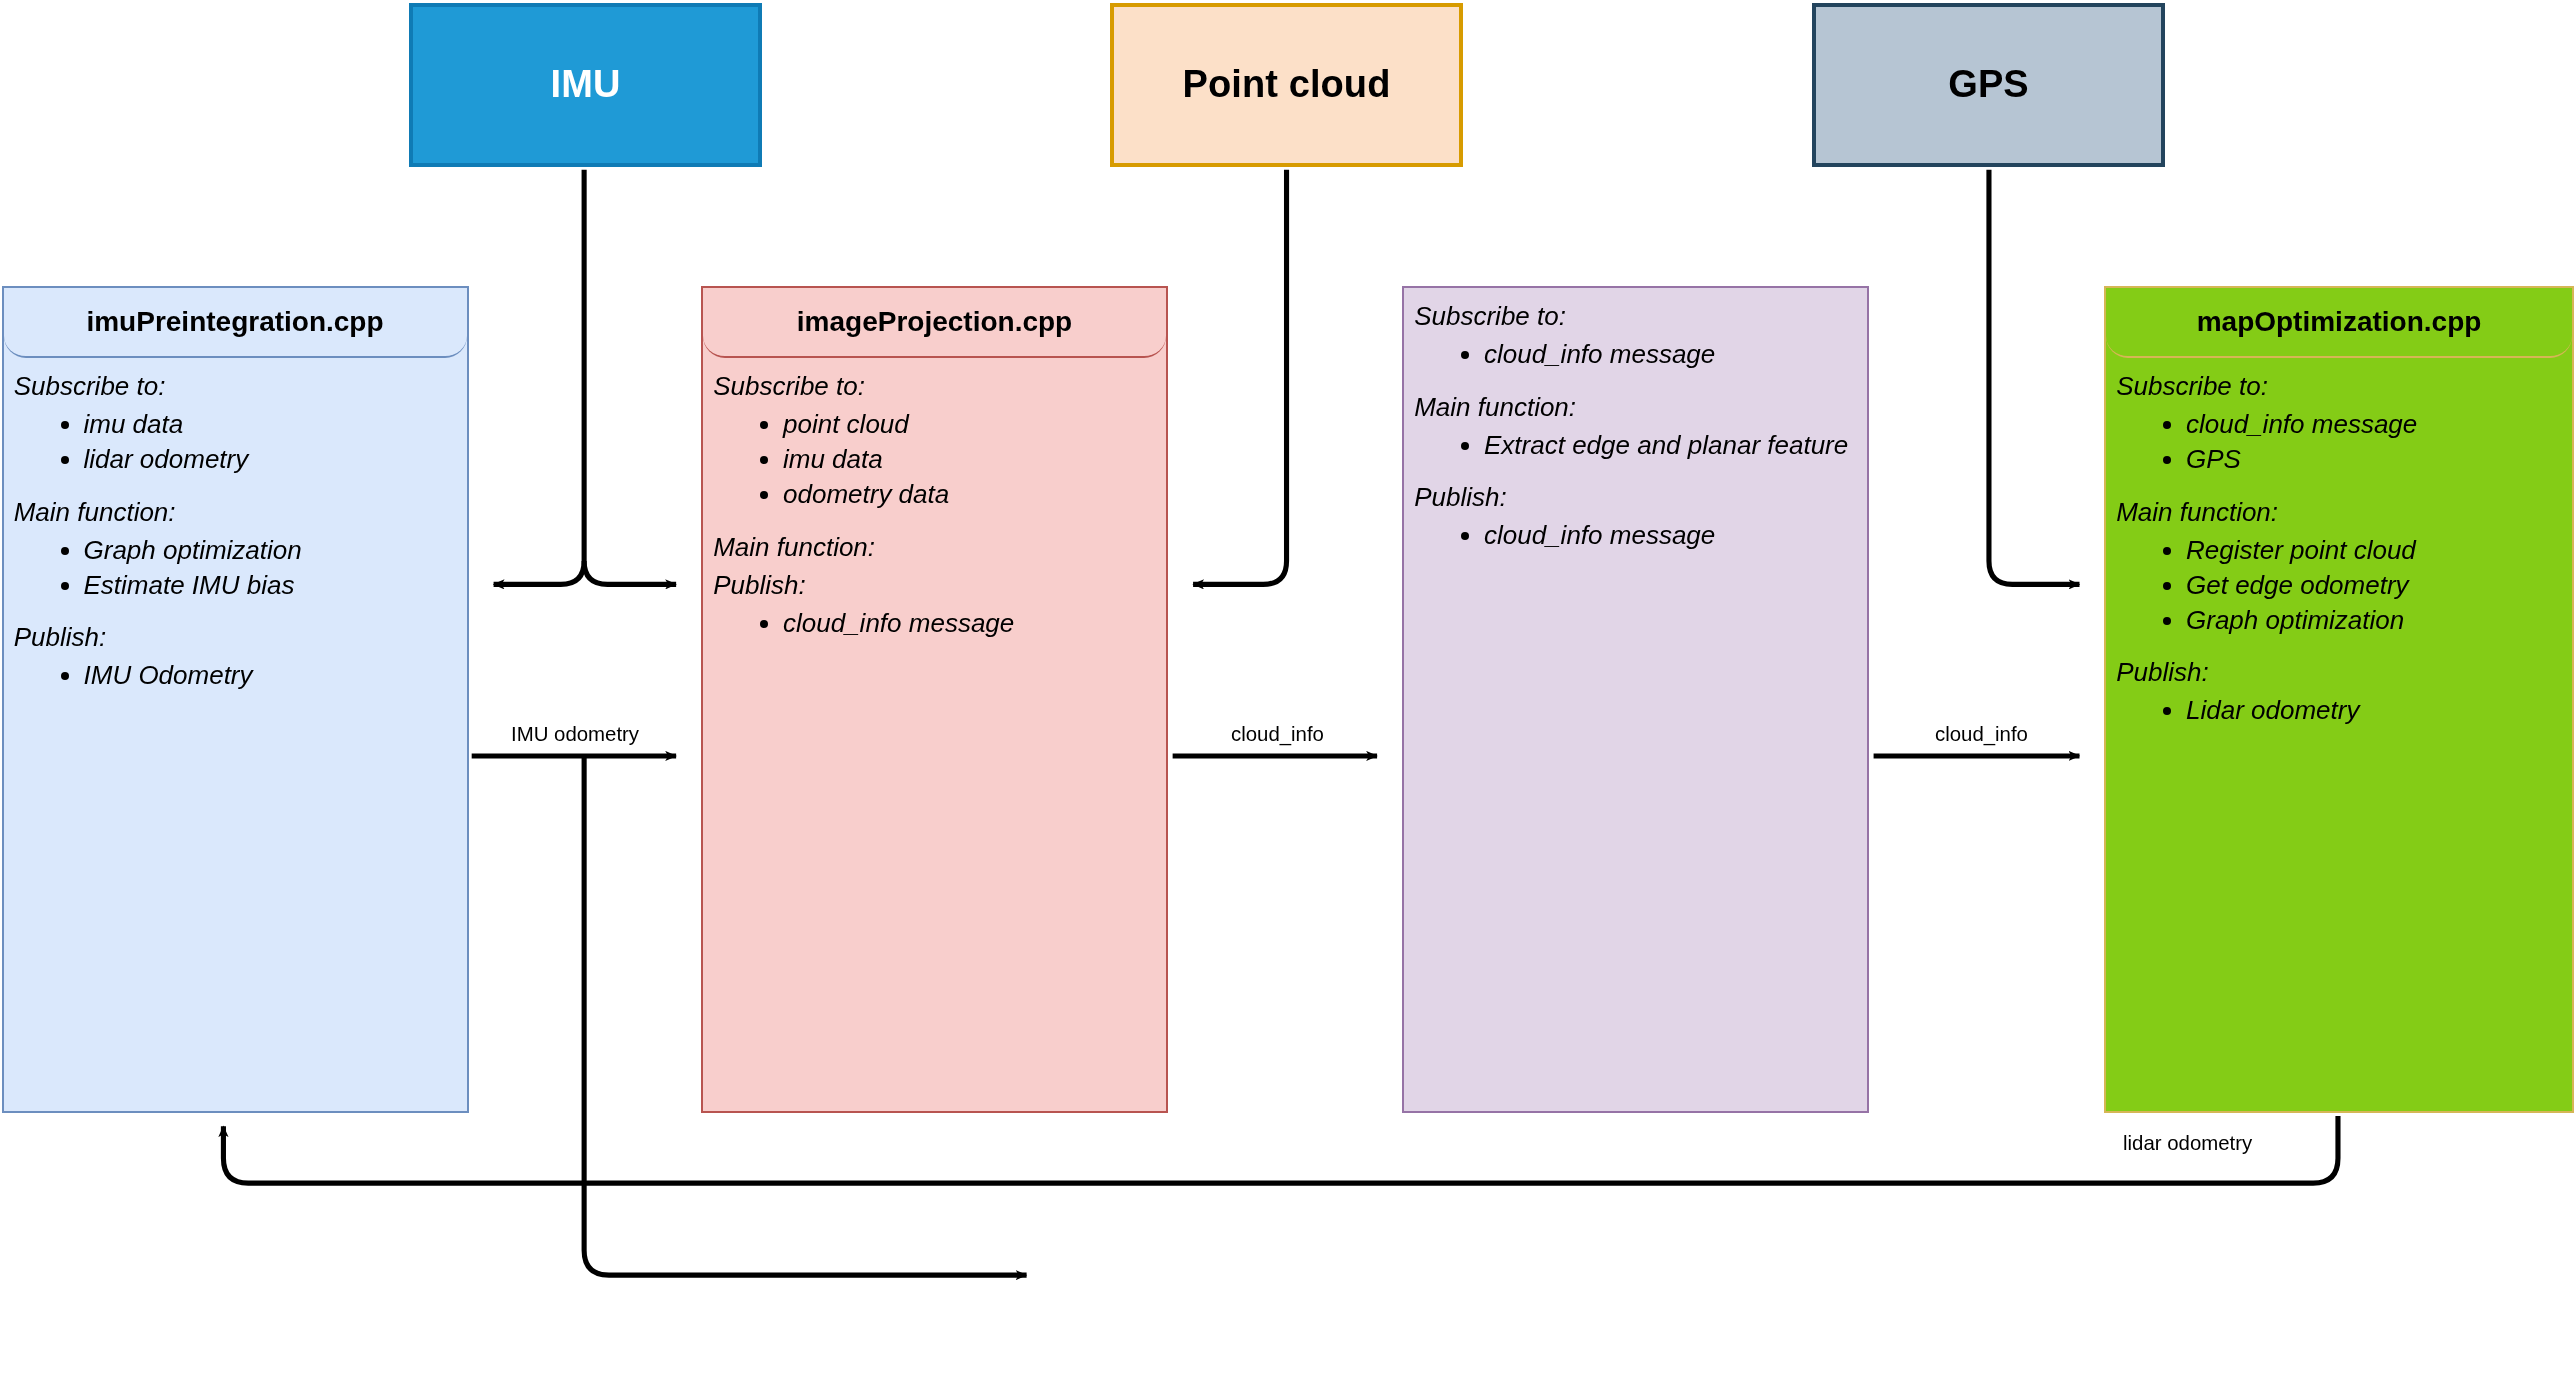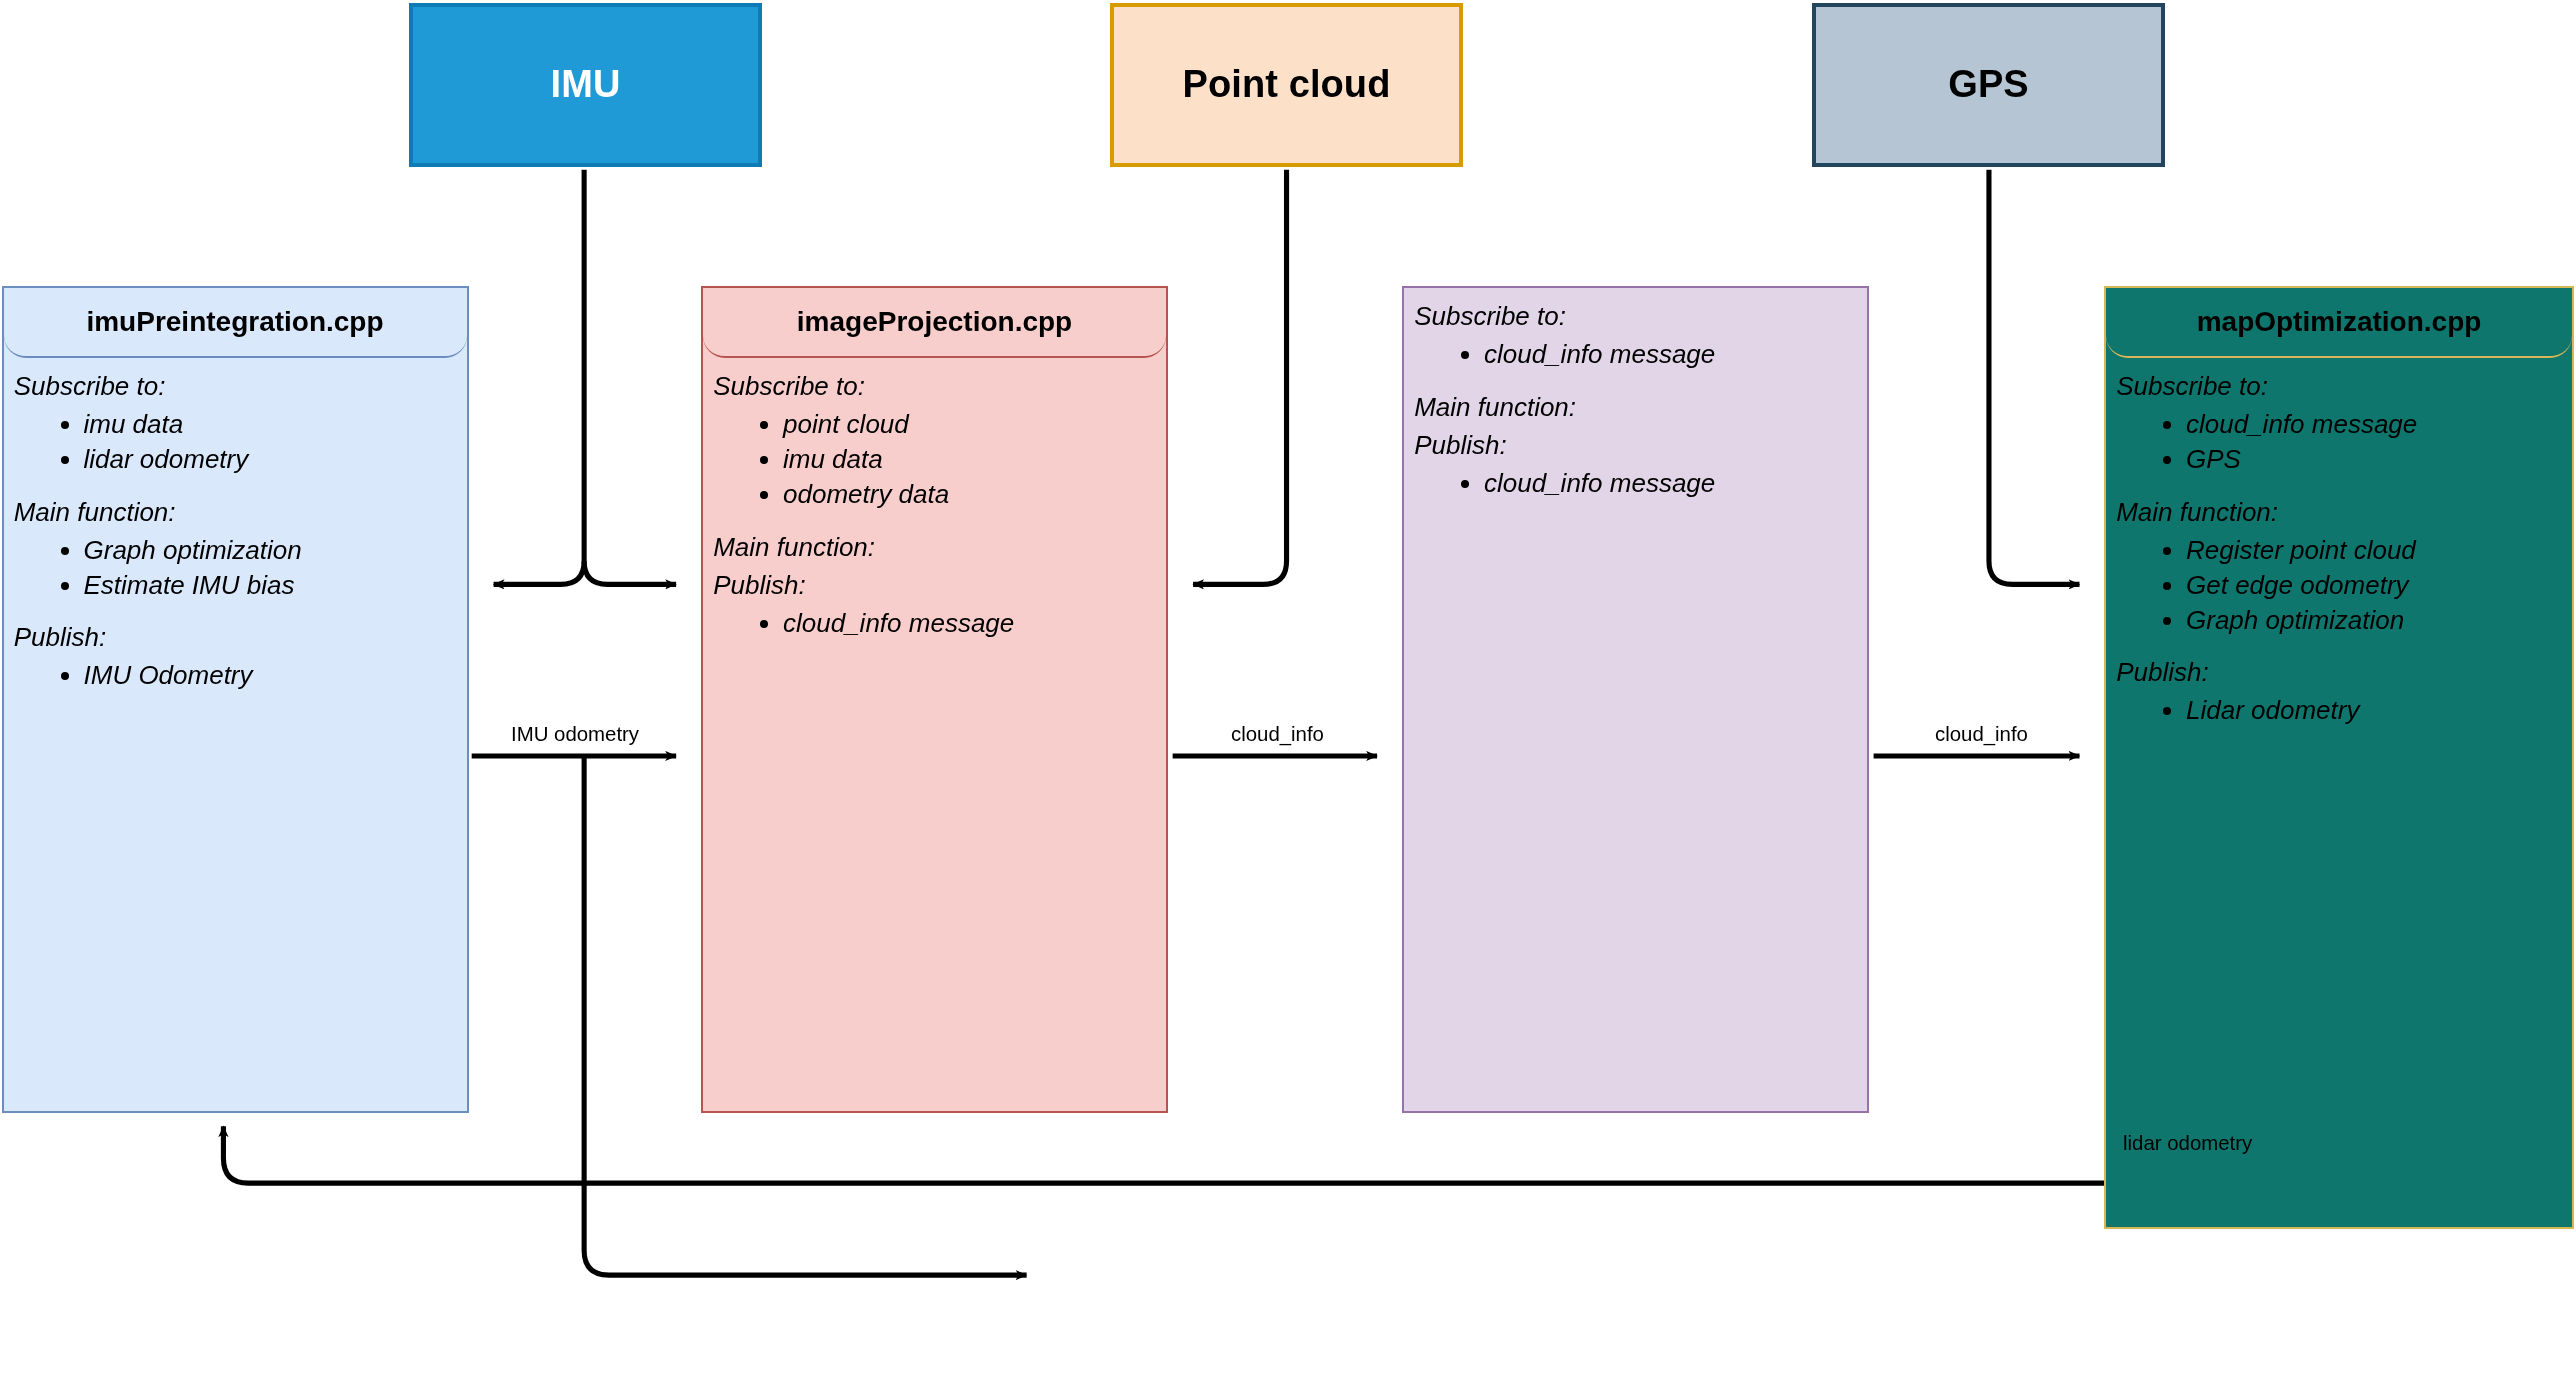--- a/index.html
+++ b/index.html
@@ -26,21 +26,21 @@
   .node .body .sec{padding:0 0 0 10.2px;margin:0 0 7.3px 0;}
   .node .body ul{margin:0 0 22px 0;padding:0 0 0 80px;list-style:disc;}
   .node .body ul li{margin:0 0 4.4px 0;padding:0;}
 
   #n-imu{left:1.5px;top:286px;width:467px;height:827px;background:#dae8fc;border-color:#6c8ebf;}
   #n-imu .hdr{border-bottom-color:#6c8ebf;}
   #n-img{left:701px;top:286px;width:467px;height:827px;background:#f8cecc;border-color:#b85450;}
   #n-img .hdr{border-bottom-color:#b85450;}
   #n-feat{left:1402px;top:286px;width:467px;height:827px;background:#e1d5e7;border-color:#9673a6;}
   #n-feat .hdr{border-bottom-color:#9673a6;}
-  #n-map{left:2104px;top:286px;width:470px;height:943px;background:#0f766e;border-color:#d6b656;}
+  #n-map{left:2104px;top:286px;width:470px;height:827px;background:#84cc16;border-color:#d6b656;}
   #n-map .hdr{border-bottom-color:#d6b656;}
 
   
   #out-odom{position:absolute;left:1051px;top:1197px;width:467px;height:155px;
     background:#ffff88;border:4.4px solid #36393d;box-sizing:border-box;
     display:flex;flex-direction:column;align-items:center;justify-content:center;
     font-weight:bold;font-size:37px;color:#000;line-height:1.12;text-align:center;}
 
   
   #edges{position:absolute;left:0;top:0;width:2576px;height:1379px;pointer-events:none;}
@@ -126,20 +126,23 @@
     </div>
   </div>
 
   <div class="node" id="n-feat">
     <div class="body">
       <p class="sec">Subscribe to:</p>
       <ul>
         <li>cloud_info message</li>
       </ul>
       <p class="sec">Main function:</p>
+      <ul>
+        <li>Extract edge and planar feature</li>
+      </ul>
       <p class="sec">Publish:</p>
       <ul>
         <li>cloud_info message</li>
       </ul>
     </div>
   </div>
 
   <div class="node" id="n-map">
     <div class="hdr">mapOptimization.cpp</div>
     <div class="body">

